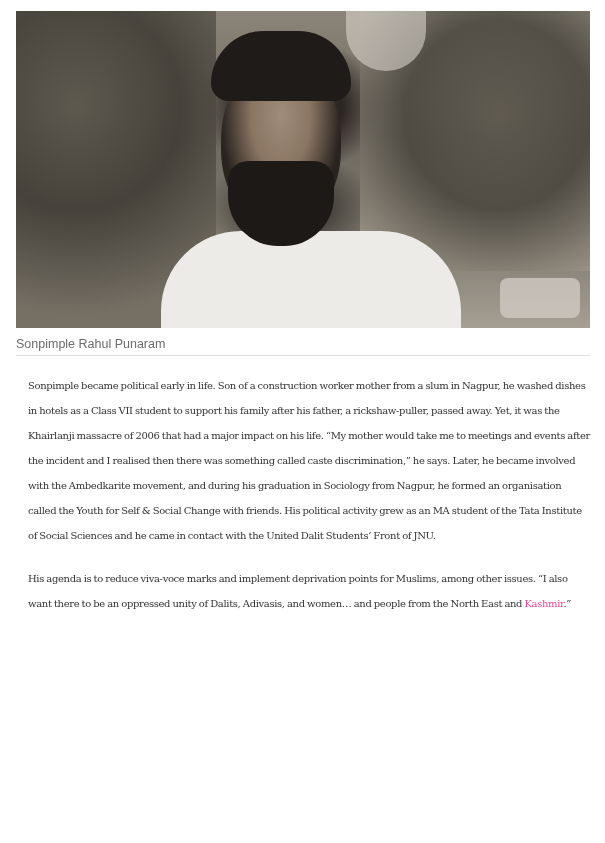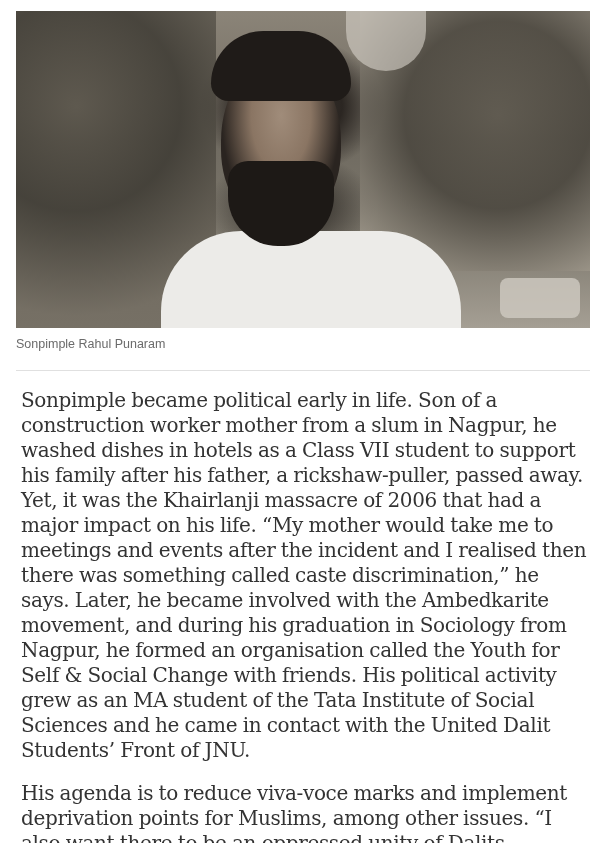--- a/index.html
+++ b/index.html
@@ -17,33 +17,33 @@
     background: radial-gradient(circle at 60% 40%, #5b564c 0%, #47433b 45%, #a39c8f 90%); opacity:.8; }
   .photo .sky { position:absolute; left:330px; top:0; width:80px; height:60px; background:#d8d4cc; opacity:.6; border-radius: 0 0 40px 40px;}
   .photo .face { position:absolute; left:205px; top:45px; width:120px; height:170px; border-radius: 50% 50% 45% 45%;
     background: radial-gradient(ellipse at 50% 35%, #a08c7a 0%, #8a7563 35%, #2a2420 70%); }
   .photo .hair { position:absolute; left:195px; top:20px; width:140px; height:70px; border-radius: 60px 60px 20px 20px; background:#1f1b18; }
   .photo .beard { position:absolute; left:212px; top:150px; width:106px; height:85px; border-radius: 20px 20px 50px 50px; background:#1d1916; }
   .photo .shirt { position:absolute; left:145px; top:220px; width:300px; height:120px; border-radius: 80px 80px 0 0; background:#ecebe8; }
   .photo .car { position:absolute; right:10px; bottom:10px; width:80px; height:40px; background:#cfcac2; border-radius:8px; opacity:.8; }
   .caption {
     font-family: "Liberation Sans", sans-serif; font-size: 12.5px; color: #6b6b6b;
-    margin-top: 8px; padding-bottom: 18px; border-bottom: 1px solid #e0e0e0; line-height: 16px;
+    margin-top: 8px; padding-bottom: 3px; border-bottom: 1px solid #e0e0e0; line-height: 16px;
   }
   .article { font-family: "DejaVu Serif", serif; color: #333333; }
   .heading {
     font-weight: bold; font-size: 14.2px; line-height: 24px; margin: 17px 0 0 0; color: #333;
     letter-spacing: -0.2px;
   }
   .subhead {
     font-style: italic; font-size: 14.2px; line-height: 24px; margin: 20px 0 0 0; color: #444;
     letter-spacing: -0.2px;
   }
   .para {
-    font-size: 20px; line-height: 25px; margin: 17px 0 0 5px; color: #333;
+    font-size: 10px; line-height: 25px; margin: 17px 0 0 12px; color: #333;
     letter-spacing: -0.35px; word-spacing: -0.5px;
   }
   .para + .para { margin-top: 18px; }
   .link { color: #ec4899; text-decoration: none; }
 </style>
 </head>
 <body>
 
 <div class="wrap">
   <figure style="margin:0">

